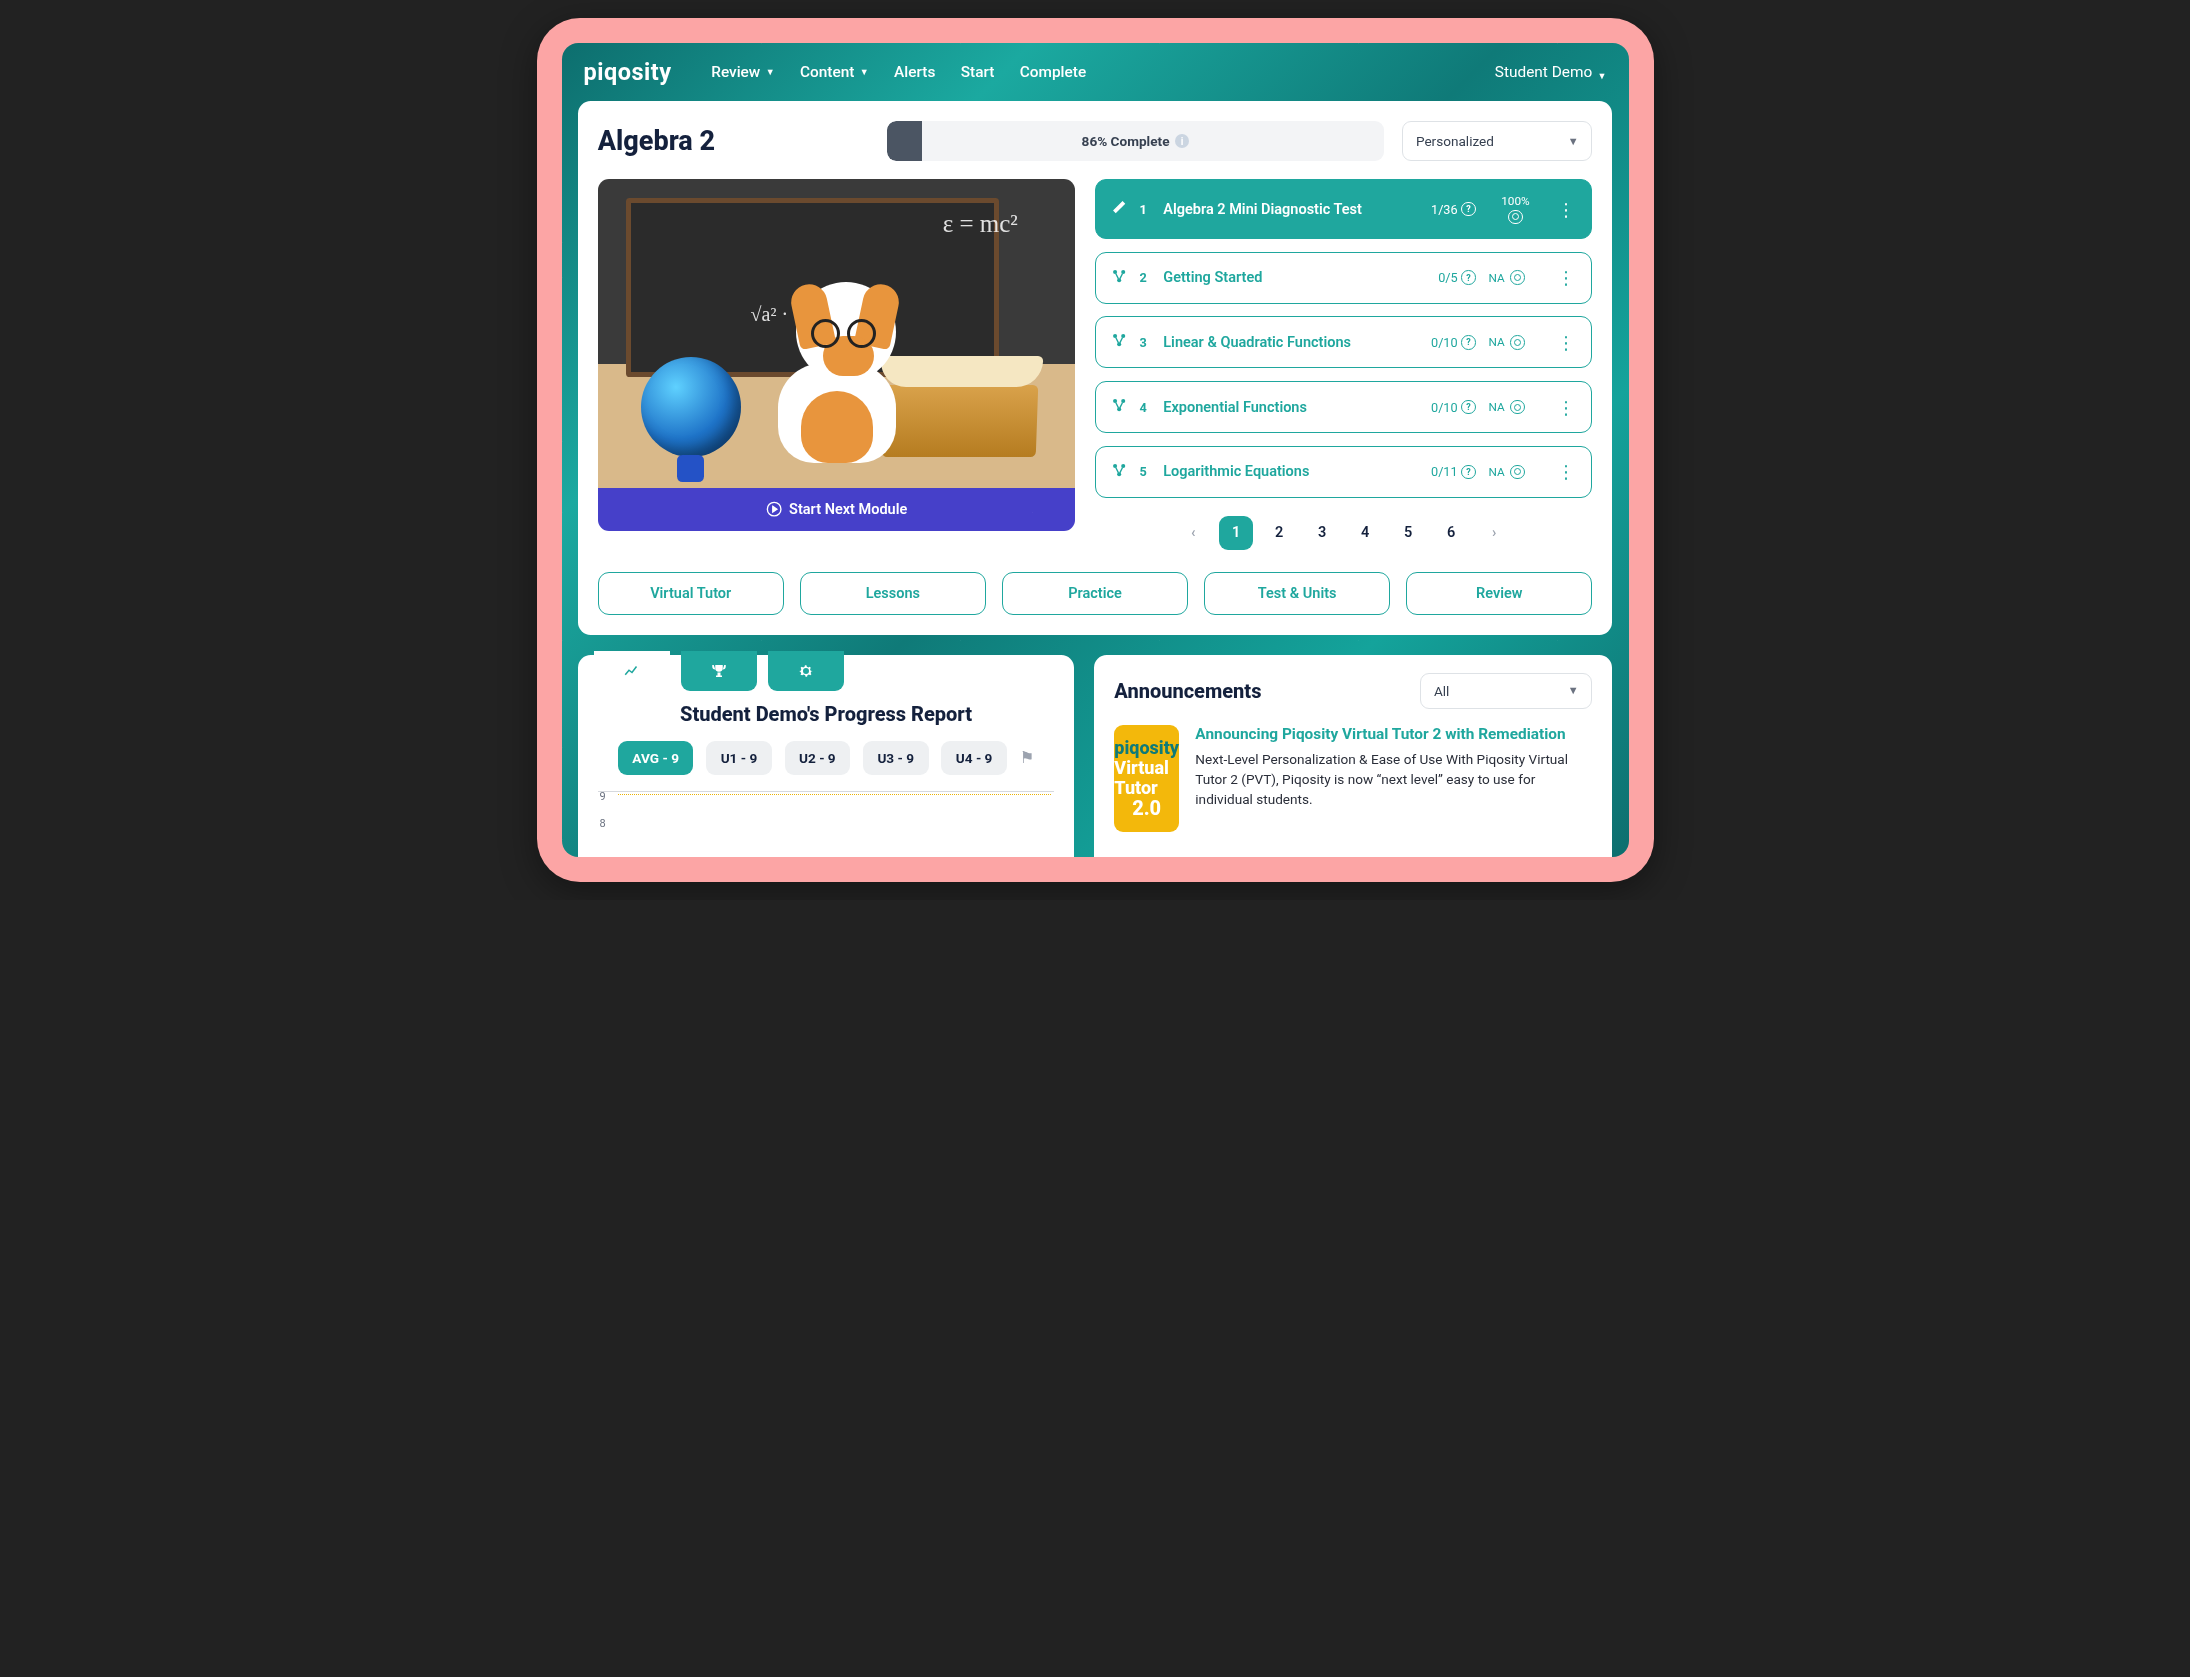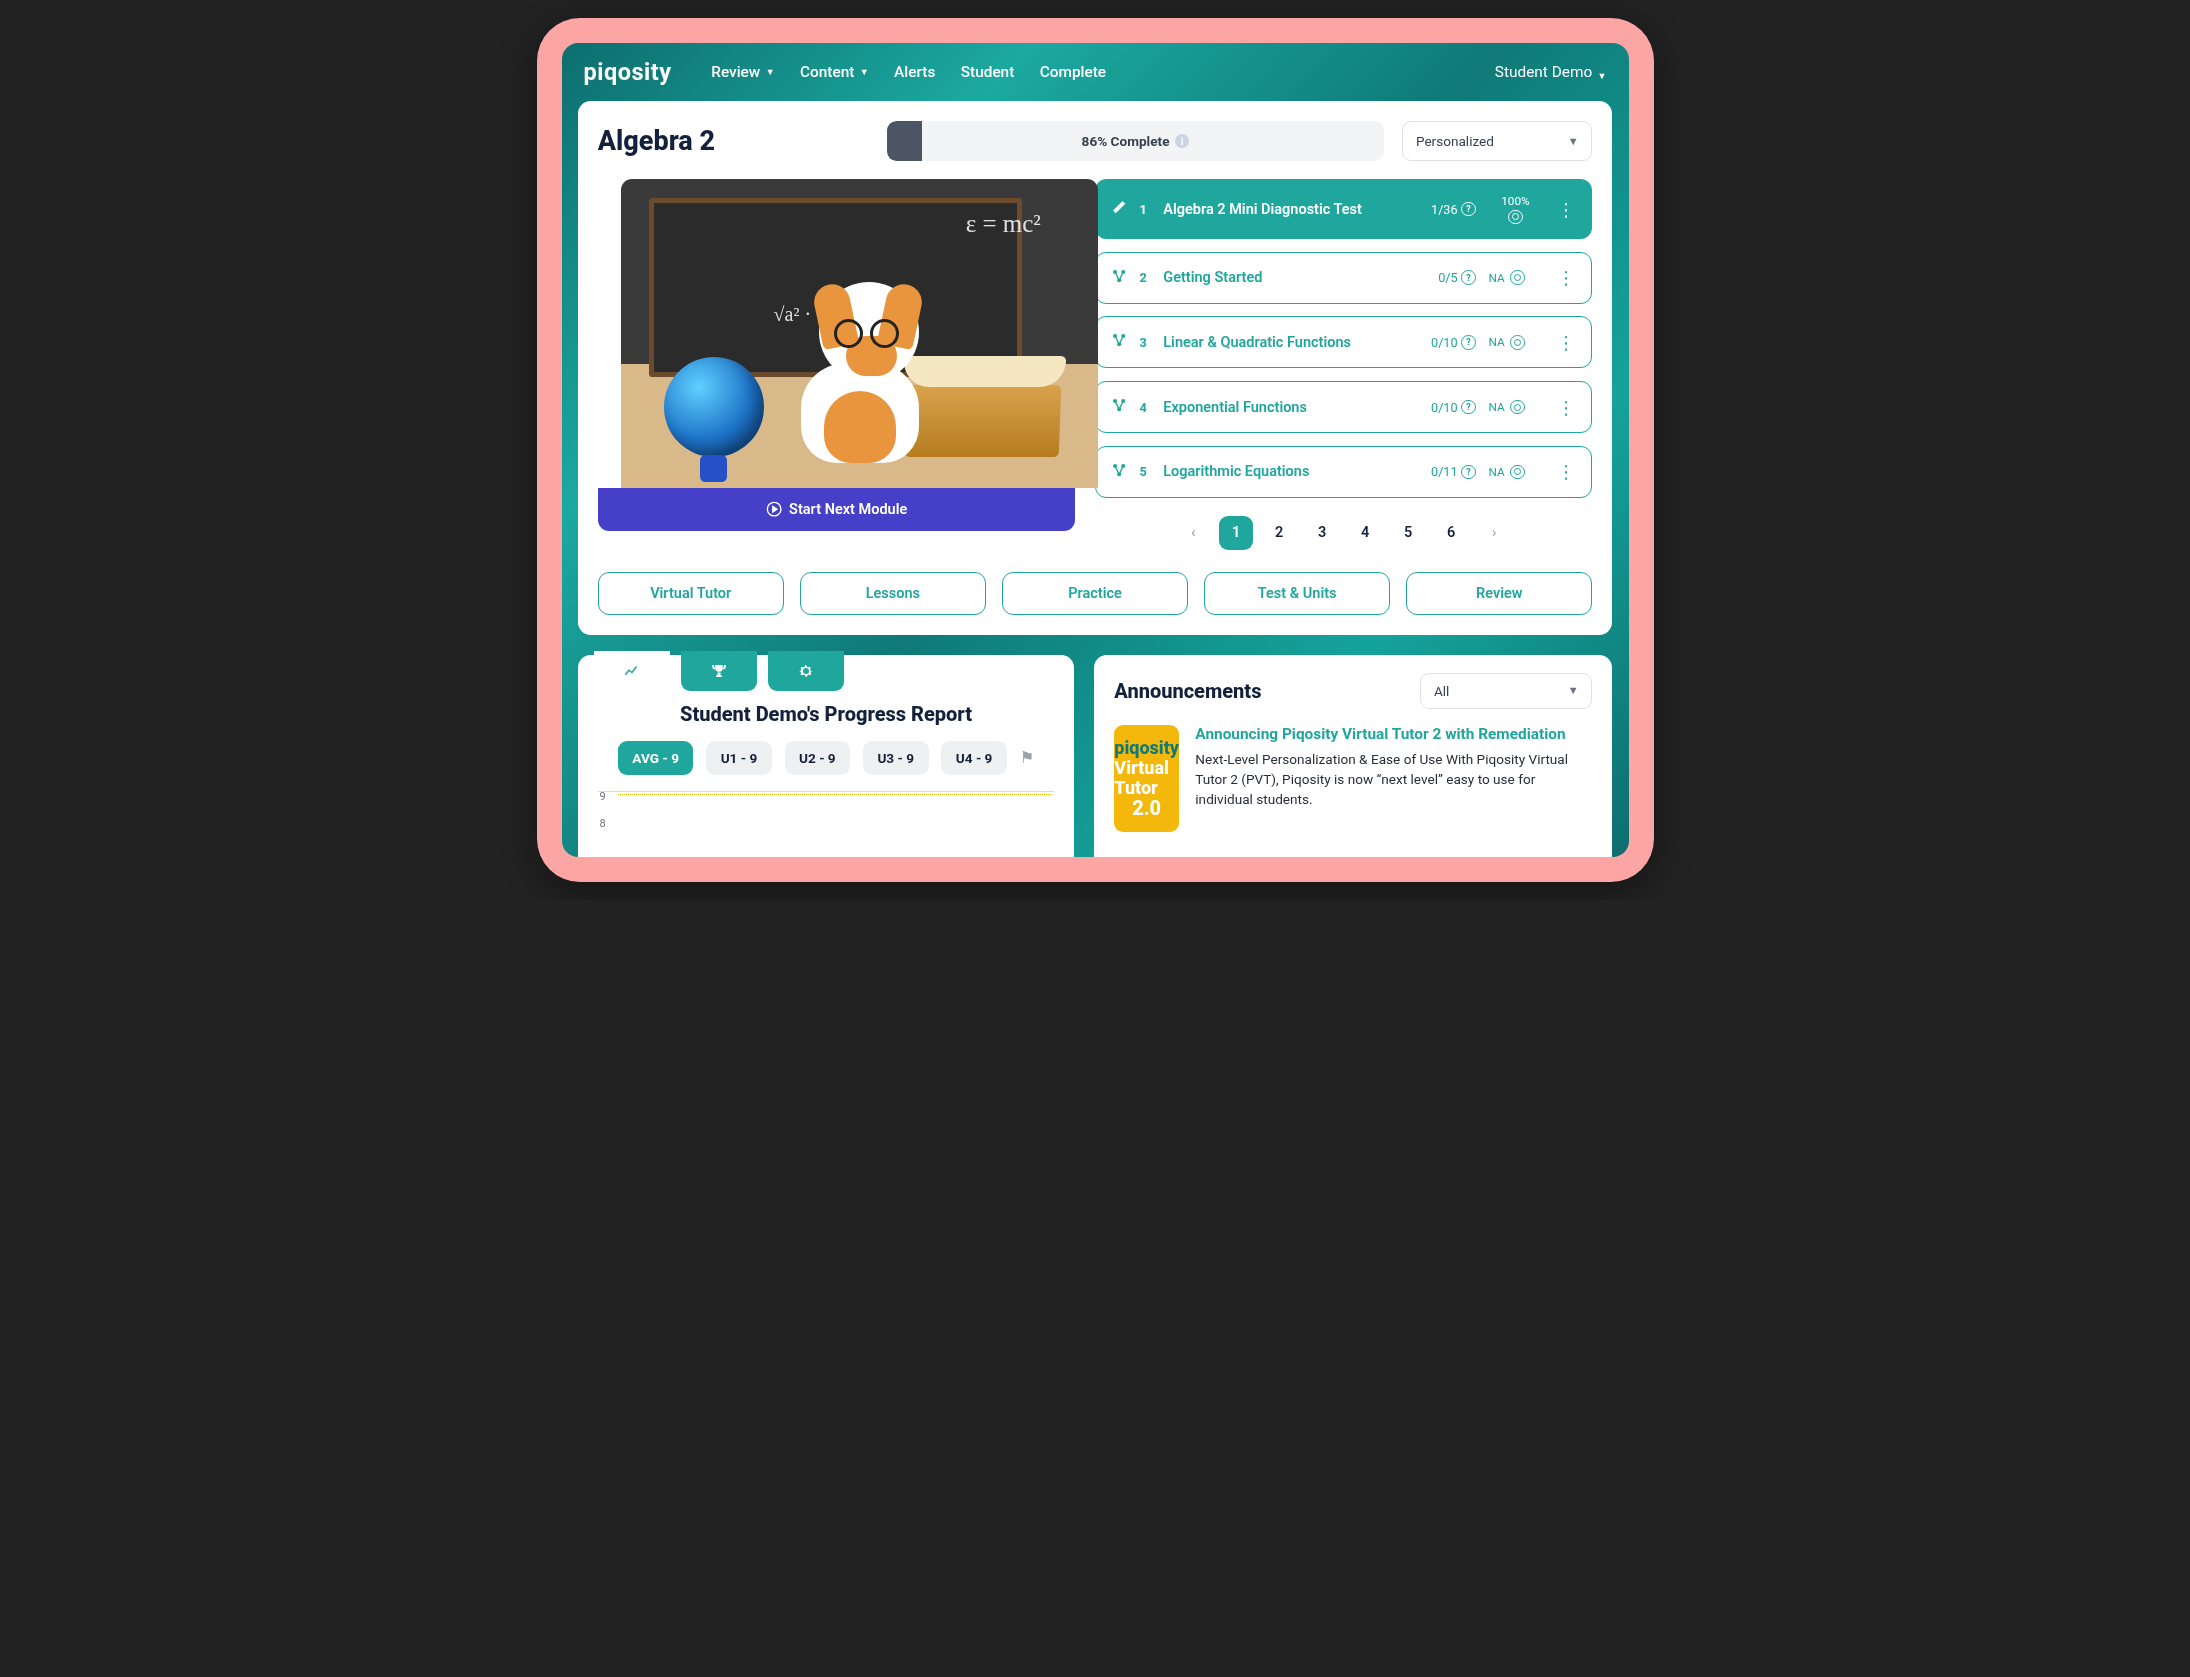--- a/index.html
+++ b/index.html
@@ -130,21 +130,20 @@
     gap: 20px;
   }
   .media-col { flex: 0 0 48%; }
   .media {
     width: 100%;
     height: 309px;
     border-radius: 11px 11px 0 0;
     background: linear-gradient(180deg,#3a3a3a 0 60%, #d9b98a 60% 100%);
     position: relative;
     overflow: hidden;
-    margin-left: 23px;
   }
   
   .media .board {
     position:absolute; left:6%; top:6%; width:78%; height:58%;
     background:#2b2b2b; border:5.4px solid #6b4a2e; border-radius:3.6px;
   }
   .media .chalk {
     position:absolute; color:rgba(255,255,255,.85);
     font-family: "Comic Sans MS", cursive; font-size:25px;
   }
@@ -335,21 +334,21 @@
         <span class="caret">▼</span>
       </div>
       <div class="nav-item">
         <span>Content</span>
         <span class="caret">▼</span>
       </div>
       <div class="nav-item">
         <span>Alerts</span>
       </div>
       <div class="nav-item">
-        <span>Student</span>
+        <span>Start</span>
       </div>
       <div class="nav-item">
         <span>Complete</span>
       </div>
       <div class="nav-right">
         <span>Student Demo</span>
         <span class="caret">▼</span>
       </div>
     </div>
 

